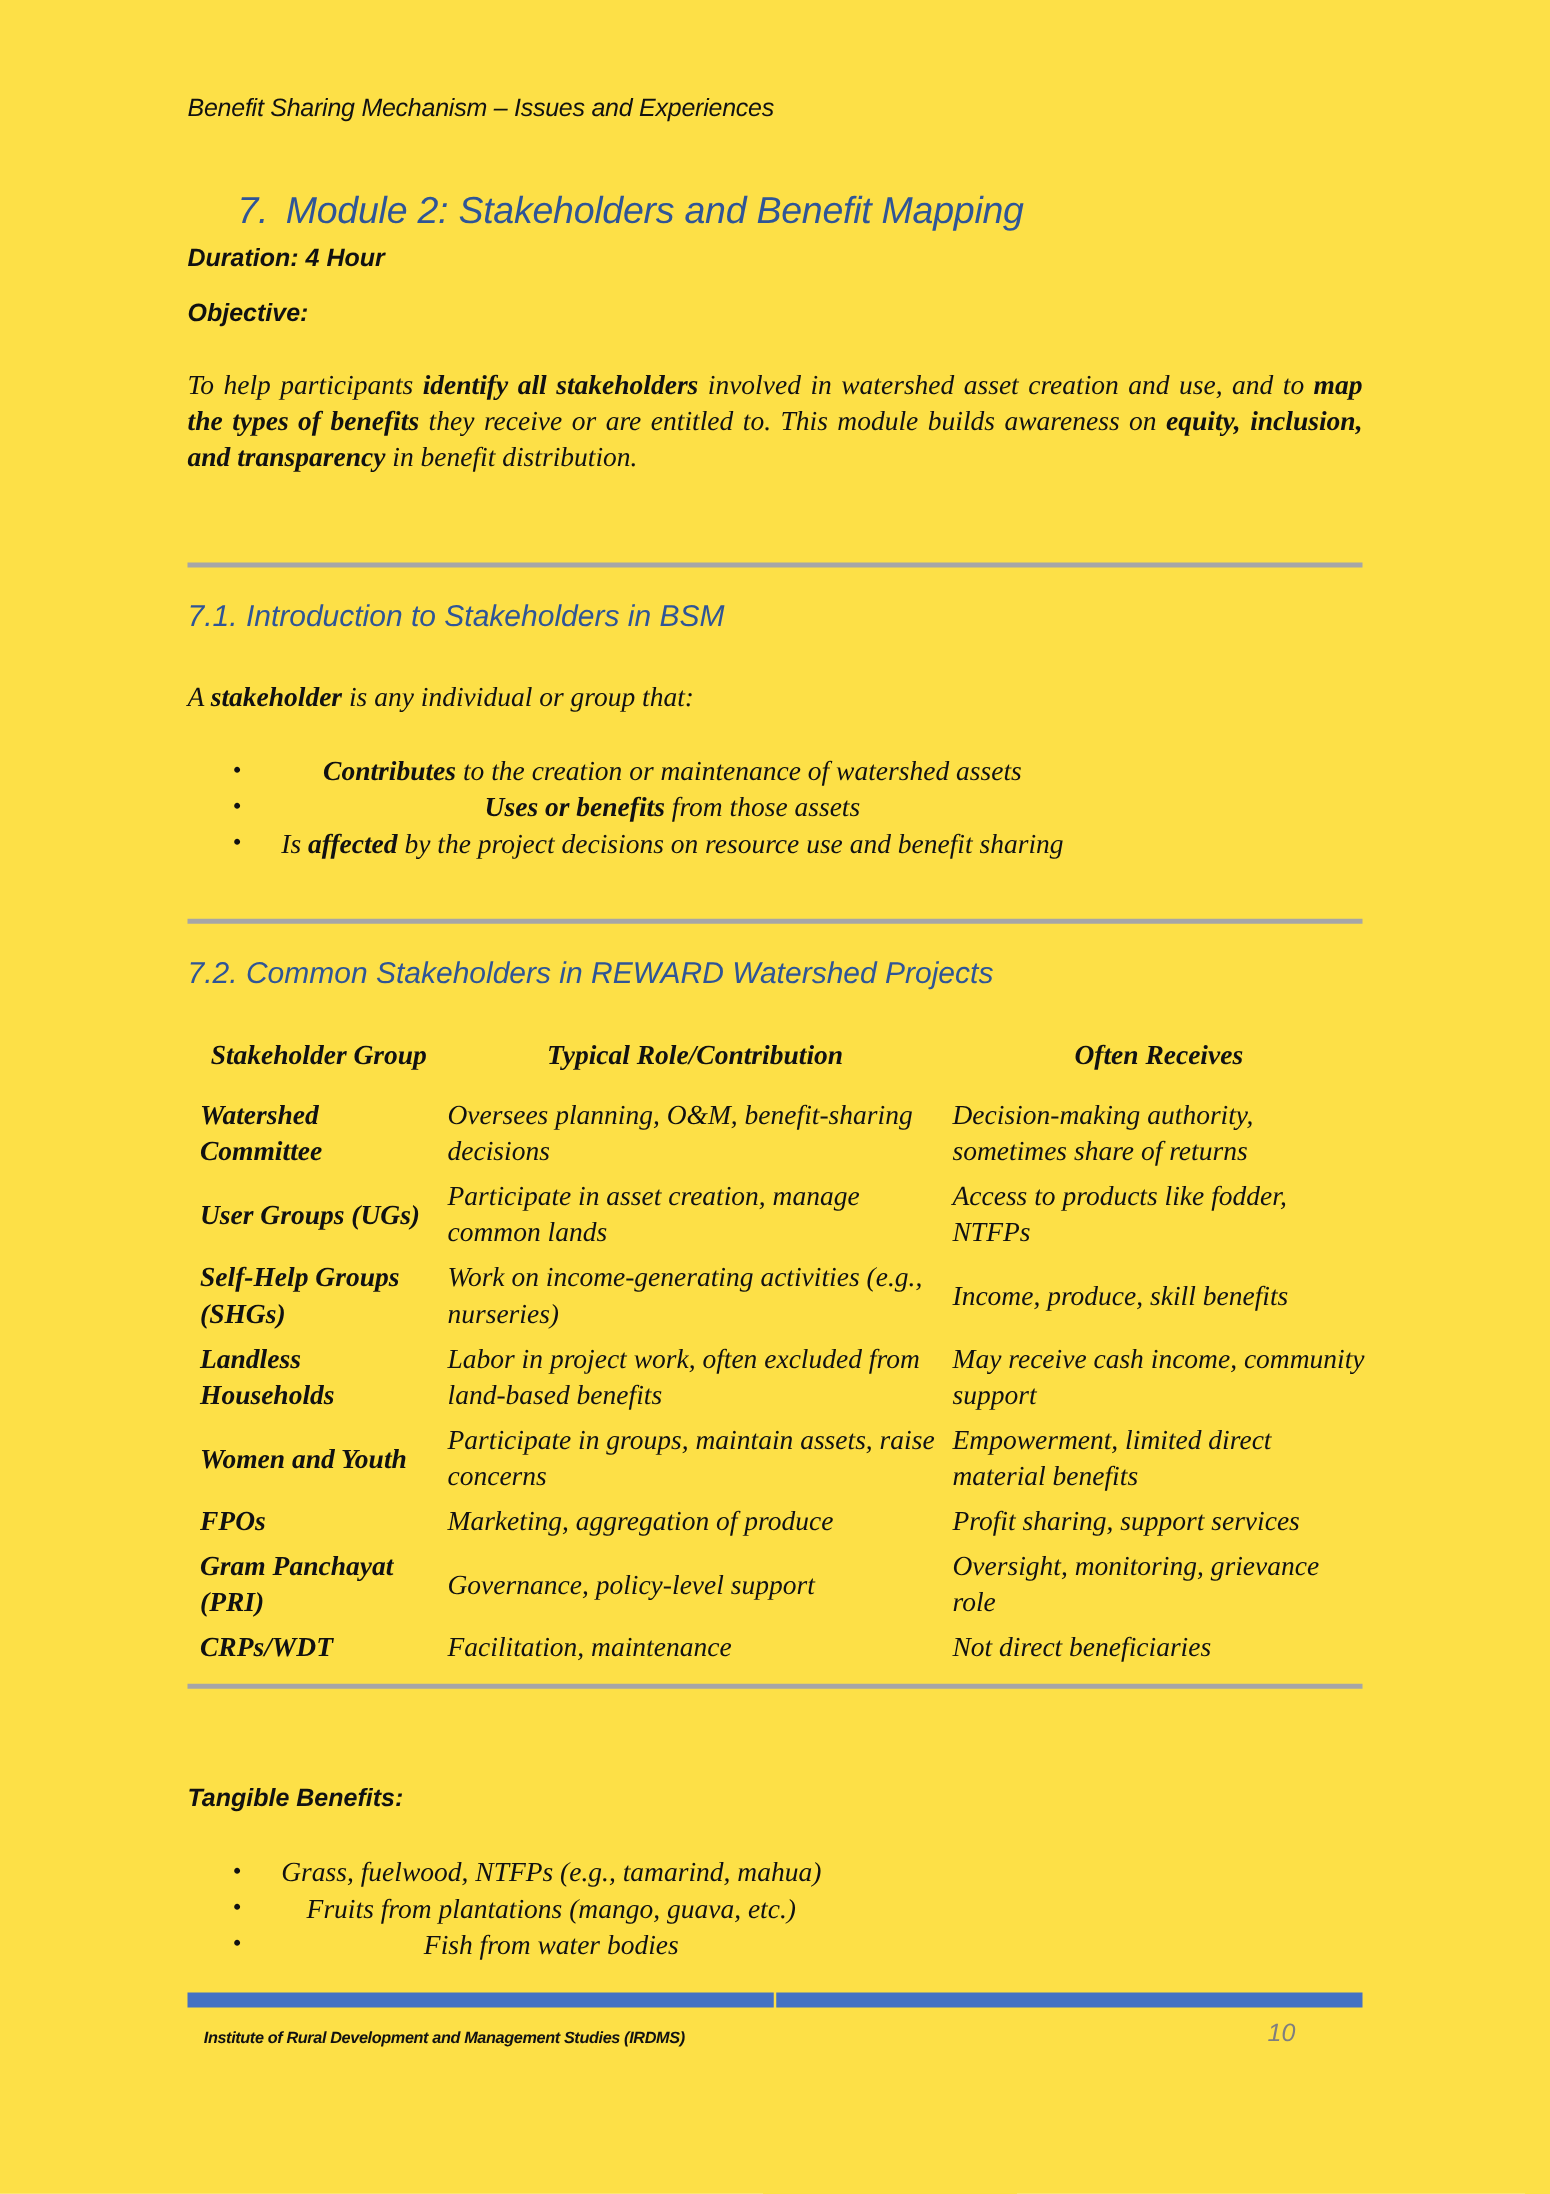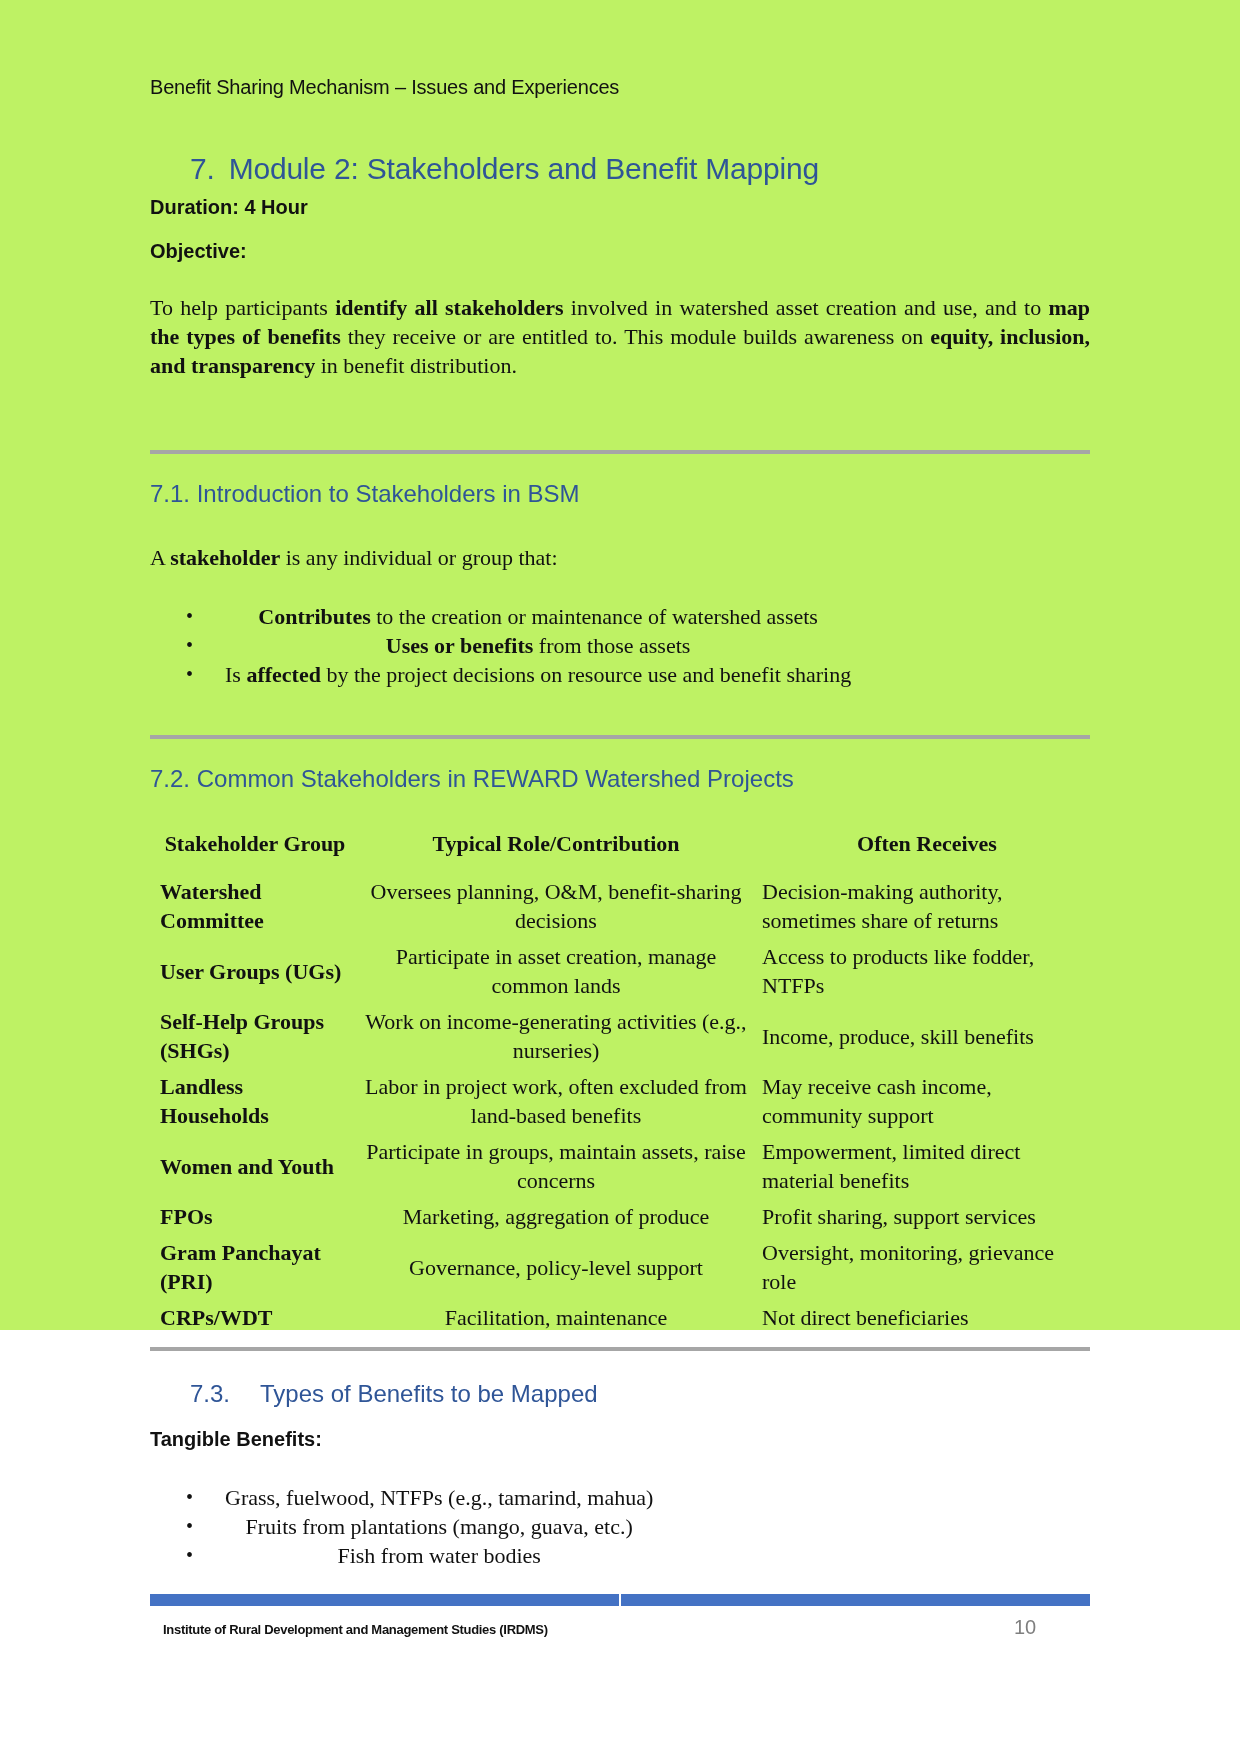--- a/index.html
+++ b/index.html
@@ -1,38 +1,38 @@
 <!DOCTYPE html>
 <html><head>
 <meta charset="utf-8">
 <style>
   html, body { margin: 0; padding: 0; background: #ffffff; }
   body { width: 1240px; height: 1755px; position: relative; overflow: hidden; }
-  .page { position: absolute; left: 0; top: 0; width: 1240px; height: 1330px; background: #bef264; }
+  .page { position: absolute; left: 0; top: 0; width: 1240px; height: 1755px; background: #fde047; font-style: italic; }
   .sans { font-family: "Liberation Sans", "DejaVu Sans", sans-serif; }
   .serif { font-family: "Liberation Serif", "DejaVu Serif", serif; }
 
   .running-header { position: absolute; left: 150px; top: 76px; font-size: 20px; color: #111; letter-spacing: -0.2px; }
   .h1 { position: absolute; left: 190px; top: 152px; font-size: 30px; color: #2f5597; font-weight: normal; margin: 0; letter-spacing: -0.2px; }
   .h1 .num { margin-right: 14px; }
   .label-bold { position: absolute; left: 150px; font-size: 20px; font-weight: bold; color: #111; margin: 0; }
   .para { position: absolute; left: 150px; width: 940px; font-size: 22px; line-height: 29px; color: #111; text-align: justify; margin: 0; }
   .para b { font-weight: bold; }
   .rule { position: absolute; left: 150px; width: 940px; height: 4px; background: #a6a6a6; }
   .h2 { position: absolute; left: 150px; font-size: 24px; color: #2f5597; margin: 0; font-weight: normal; }
   .h2 .num { margin-right: 30px; }
   ul.bullets { position: absolute; left: 150px; margin: 0; padding: 0; list-style: none; font-size: 22px; color: #111; }
   ul.bullets li { position: relative; padding-left: 75px; height: 29px; line-height: 29px; text-align: center; }
   ul.bullets li::before { content: "•"; position: absolute; left: 36px; top: 0; font-size: 20px; }
 
   table.stake { position: absolute; left: 156px; top: 812px; width: 940px; border-collapse: collapse; font-size: 22px; color: #111; }
   table.stake th { font-weight: bold; text-align: center; vertical-align: middle; padding: 0 4px; line-height: 29px; }
   table.stake td { vertical-align: middle; padding: 3px 4px 4px 4px; line-height: 29px; }
   table.stake td.grp { font-weight: bold; width: 190px; }
-  table.stake td.role { width: 396px; text-align: center; }
+  table.stake td.role { width: 396px; }
   table.stake th.c1 { width: 190px; height: 62px; }
   table.stake th.c2 { width: 396px; }
 
   .blue-bar { position: absolute; top: 1594px; height: 12px; background: #4472c4; }
   .footer-org { position: absolute; left: 163px; top: 1622px; font-size: 13px; color: #111; font-weight: bold; letter-spacing: -0.3px; }
   .footer-page { position: absolute; left: 1014px; top: 1616px; font-size: 20px; color: #7f7f7f; }
 </style>
 </head>
 <body>
 
@@ -110,21 +110,20 @@
       <tr>
         <td class="grp">CRPs/WDT</td>
         <td class="role">Facilitation, maintenance</td>
         <td>Not direct beneficiaries</td>
       </tr>
     </tbody>
   </table>
 
   <div class="rule" style="top:1347px;"></div>
 
-  <h2 class="h2 sans" style="left:190px; top:1380px;"><span class="num">7.3.</span><span>Types of Benefits to be Mapped</span></h2>
 
   <p class="label-bold sans" style="top:1428px;">Tangible Benefits:</p>
 
   <ul class="bullets serif" style="top:1483px;">
     <li>Grass, fuelwood, NTFPs (e.g., tamarind, mahua)</li>
     <li>Fruits from plantations (mango, guava, etc.)</li>
     <li>Fish from water bodies</li>
   </ul>
 
   <div class="blue-bar" style="left:150px; width:469px;"></div>

